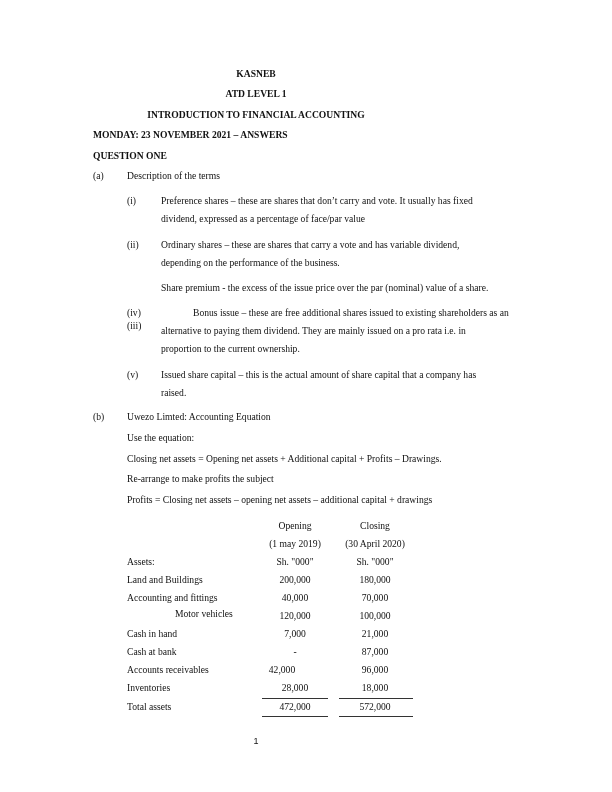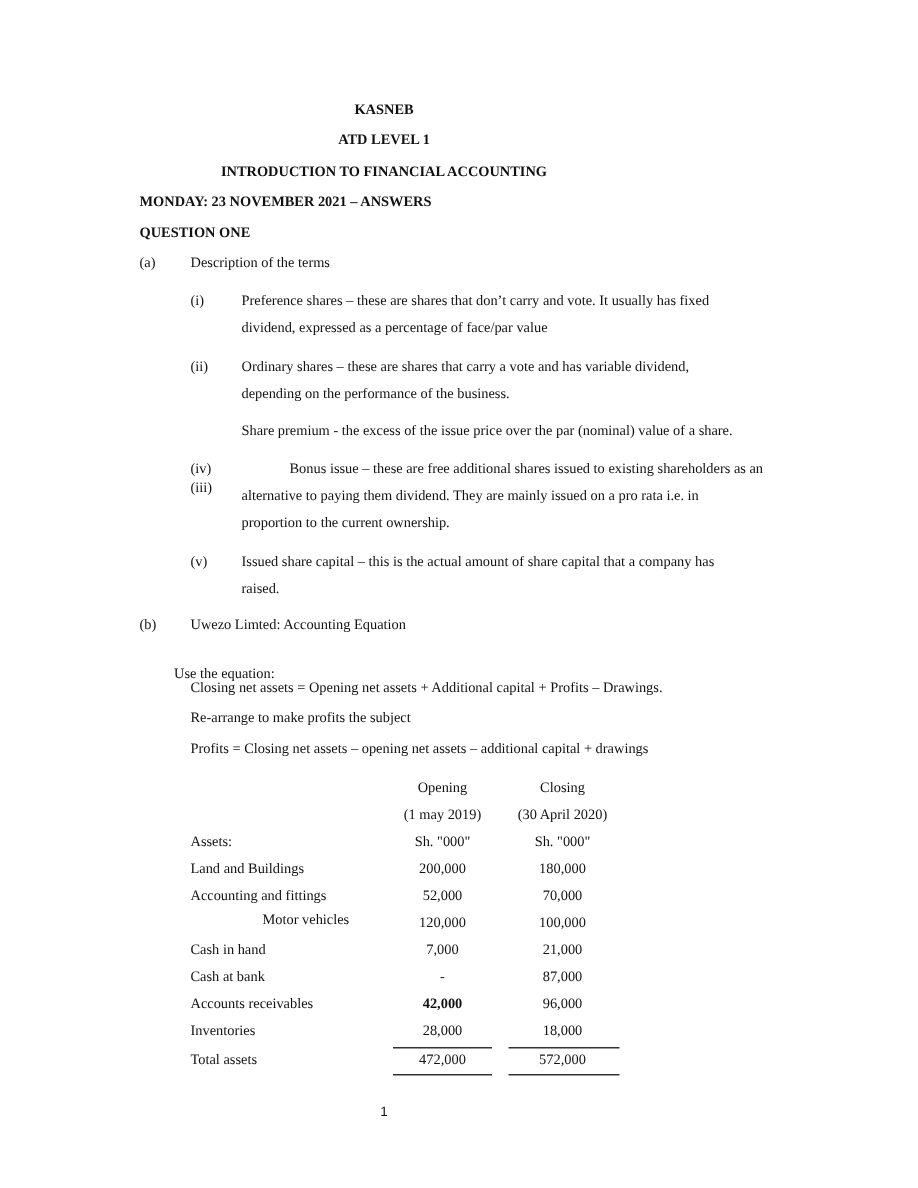--- a/index.html
+++ b/index.html
@@ -48,21 +48,21 @@
 </div>
 
 <div>
   <div class="abs" style="top:369px; left:127px;">(v)</div>
   <div class="abs" style="top:369px; left:161px;">Issued share capital – this is the actual amount of share capital that a company has</div>
   <div class="abs" style="top:387px; left:161px;">raised.</div>
 </div>
 
 <div class="abs" style="top:411px; left:93px;">(b)</div>
 <div class="abs" style="top:411px; left:127px;">Uwezo Limted: Accounting Equation</div>
-<div class="abs" style="top:432px; left:116px;margin-top:12px;">Use the equation:</div>
+<div class="abs" style="top:432px; left:127px;">Use the equation:</div>
 <div class="abs" style="top:453px; left:127px;">Closing net assets = Opening net assets + Additional capital + Profits – Drawings.</div>
 <div class="abs" style="top:473px; left:127px;">Re-arrange to make profits the subject</div>
 <div class="abs" style="top:494px; left:127px;">Profits = Closing net assets – opening net assets – additional capital + drawings</div>
 
 <div>
   <div class="abs num" style="top:520px; left:257px;">Opening</div>
   <div class="abs num" style="top:538px; left:257px;">(1 may 2019)</div>
   <div class="abs num" style="top:556px; left:257px;">Sh. "000"</div>
 
   <div class="abs num" style="top:520px; left:337px;">Closing</div>
@@ -71,41 +71,41 @@
 
   <div class="abs" style="top:556px; left:127px;">Assets:</div>
 
   <div>
     <div class="abs" style="top:574px; left:127px;">Land and Buildings</div>
     <div class="abs num" style="top:574px; left:257px;">200,000</div>
     <div class="abs num" style="top:574px; left:337px;">180,000</div>
   </div>
   <div>
     <div class="abs" style="top:592px; left:127px;">Accounting and fittings</div>
-    <div class="abs num" style="top:592px; left:257px;">52,000</div>
+    <div class="abs num" style="top:592px; left:257px;">40,000</div>
     <div class="abs num" style="top:592px; left:337px;">70,000</div>
   </div>
   <div>
     <div class="abs" style="top:608px; left:127px;margin-left:48px;">Motor vehicles</div>
     <div class="abs num" style="top:610px; left:257px;">120,000</div>
     <div class="abs num" style="top:610px; left:337px;">100,000</div>
   </div>
   <div>
     <div class="abs" style="top:628px; left:127px;">Cash in hand</div>
     <div class="abs num" style="top:628px; left:257px;">7,000</div>
     <div class="abs num" style="top:628px; left:337px;">21,000</div>
   </div>
   <div>
     <div class="abs" style="top:646px; left:127px;text-align:center;">Cash at bank</div>
     <div class="abs num" style="top:646px; left:257px;">-</div>
     <div class="abs num" style="top:646px; left:337px;">87,000</div>
   </div>
   <div>
     <div class="abs" style="top:664px; left:127px;">Accounts receivables</div>
-    <div class="abs num" style="top:664px; left:257px;font-weight:bold;">42,000</div>
+    <div class="abs num" style="top:664px; left:244px;">42,000</div>
     <div class="abs num" style="top:664px; left:337px;">96,000</div>
   </div>
   <div>
     <div class="abs" style="top:682px; left:127px;">Inventories</div>
     <div class="abs num" style="top:682px; left:257px;">28,000</div>
     <div class="abs num" style="top:682px; left:337px;">18,000</div>
   </div>
 
   <div class="rule" style="top:698px; left:262px; width:66px;"></div>
   <div class="rule" style="top:698px; left:339px; width:74px;"></div>

